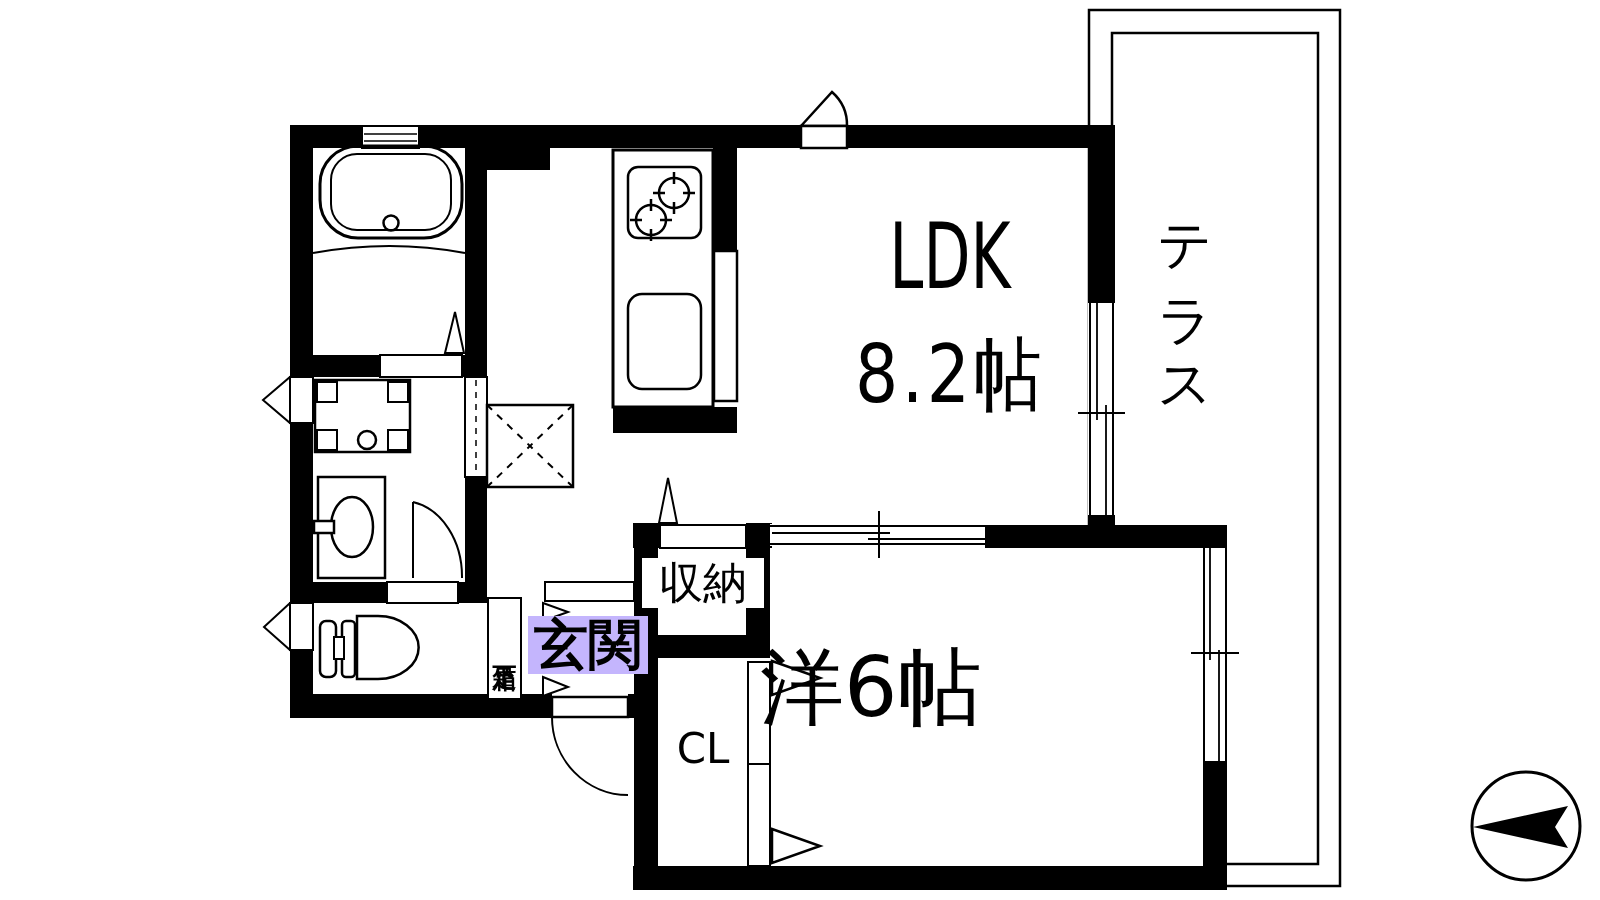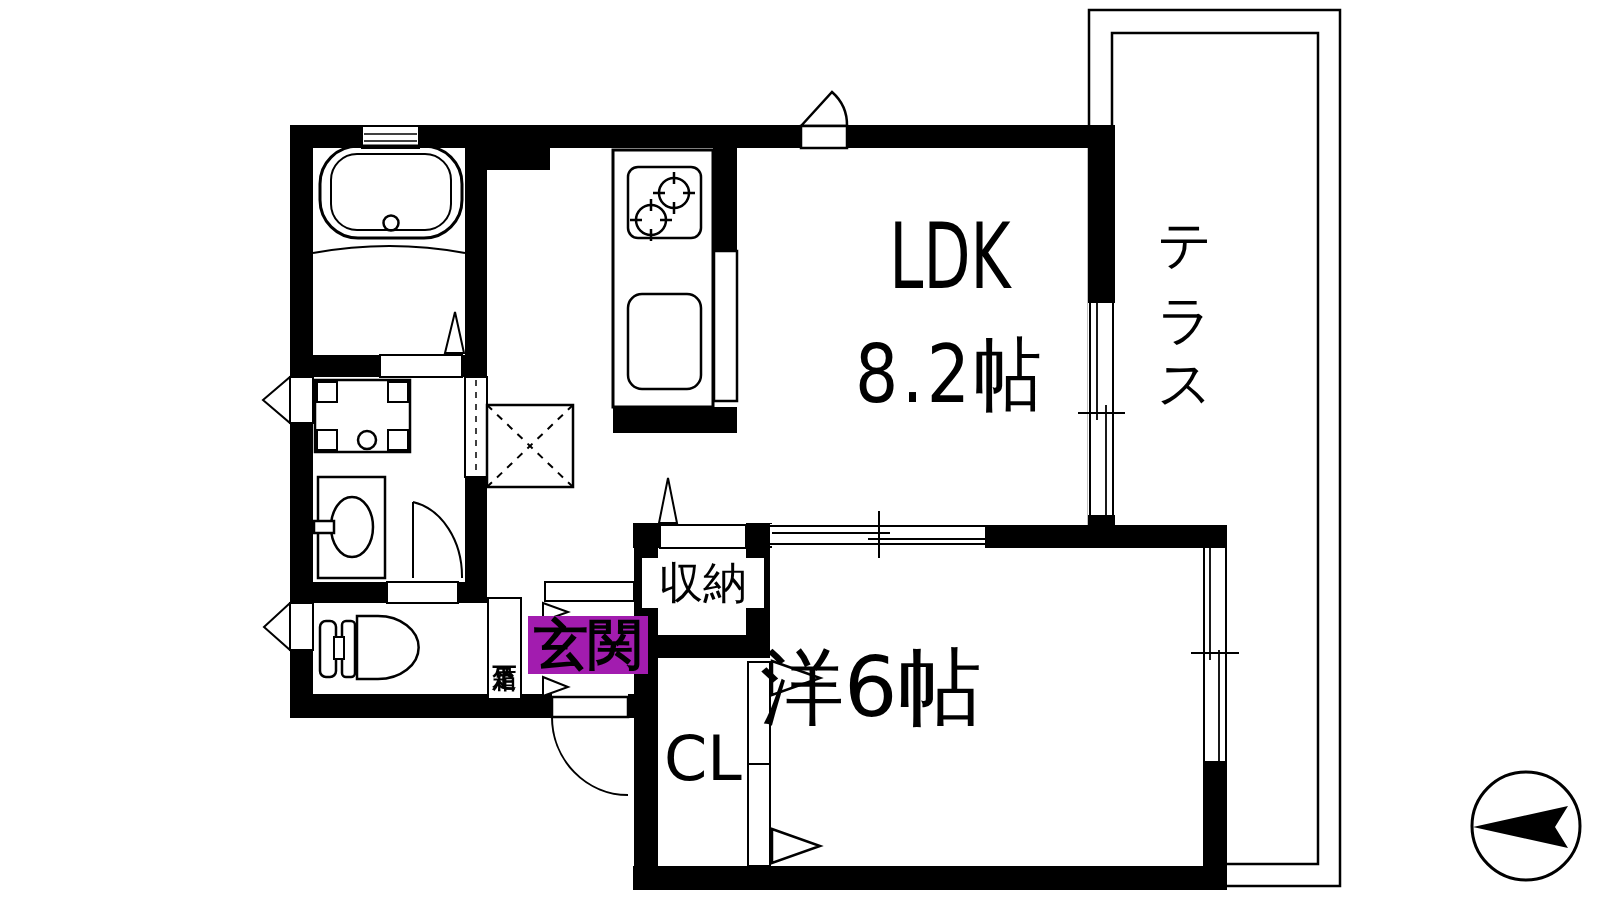--- a/index.html
+++ b/index.html
@@ -12,22 +12,22 @@
   .label-ldk{left:740px;top:212px;width:420px;text-align:center;font-size:90px;font-weight:500;
     transform:scaleX(0.68);}
   .label-ldk-size{left:740px;top:335px;width:420px;text-align:center;font-size:80px;font-weight:500;
     letter-spacing:4px;transform:scaleX(0.85);}
   .label-western{left:760px;top:645px;width:420px;font-size:84px;font-weight:500;}
   .label-terrace{left:1158px;top:190px;height:280px;font-size:54px;font-weight:500;
     writing-mode:vertical-rl;text-orientation:upright;letter-spacing:10px;}
   .label-storage{left:642px;top:558px;width:122px;text-align:center;font-size:44px;font-weight:400;
     background:#fff;padding:3px 0;}
   .label-genkan{left:528px;top:616px;width:120px;text-align:center;font-size:54px;font-weight:600;
-    background:#a21caf;padding:2px 0;}
-  .label-cl{left:656px;top:728px;width:94px;text-align:center;font-size:62px;font-weight:500;}
+    background:#c4b5fd;padding:2px 0;}
+  .label-cl{left:656px;top:728px;width:94px;text-align:center;font-size:42px;font-weight:500;}
   .shoebox{position:absolute;left:487px;top:597px;width:35px;height:103px;background:#fff;
     border:2px solid #000;box-sizing:border-box;display:flex;align-items:center;justify-content:center;}
   .shoebox span{writing-mode:vertical-rl;text-orientation:upright;font-size:24px;font-weight:600;
     line-height:1;letter-spacing:1px;}
 </style>
 </head>
 <body>
 
 <div class="plan">
 

